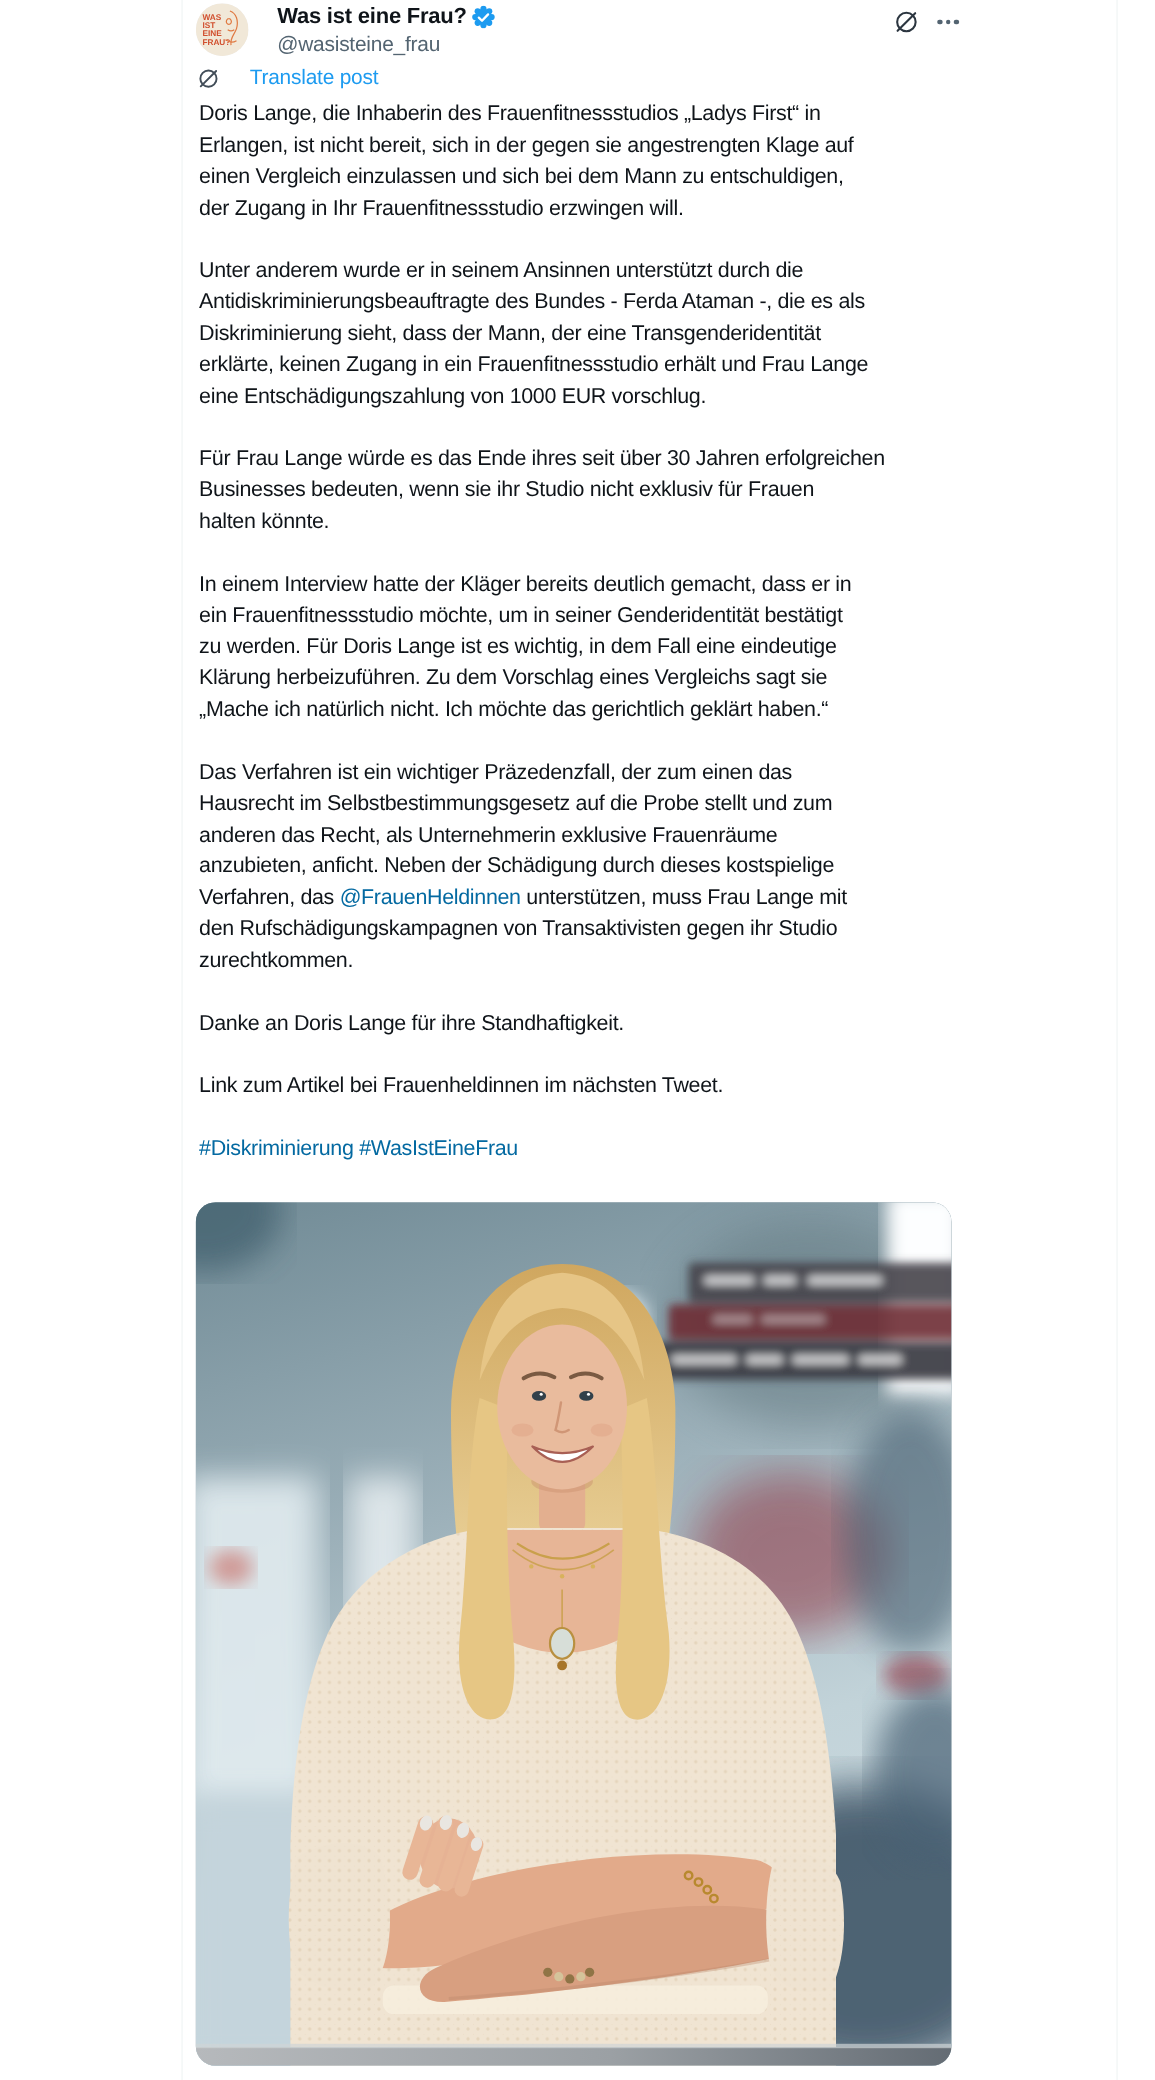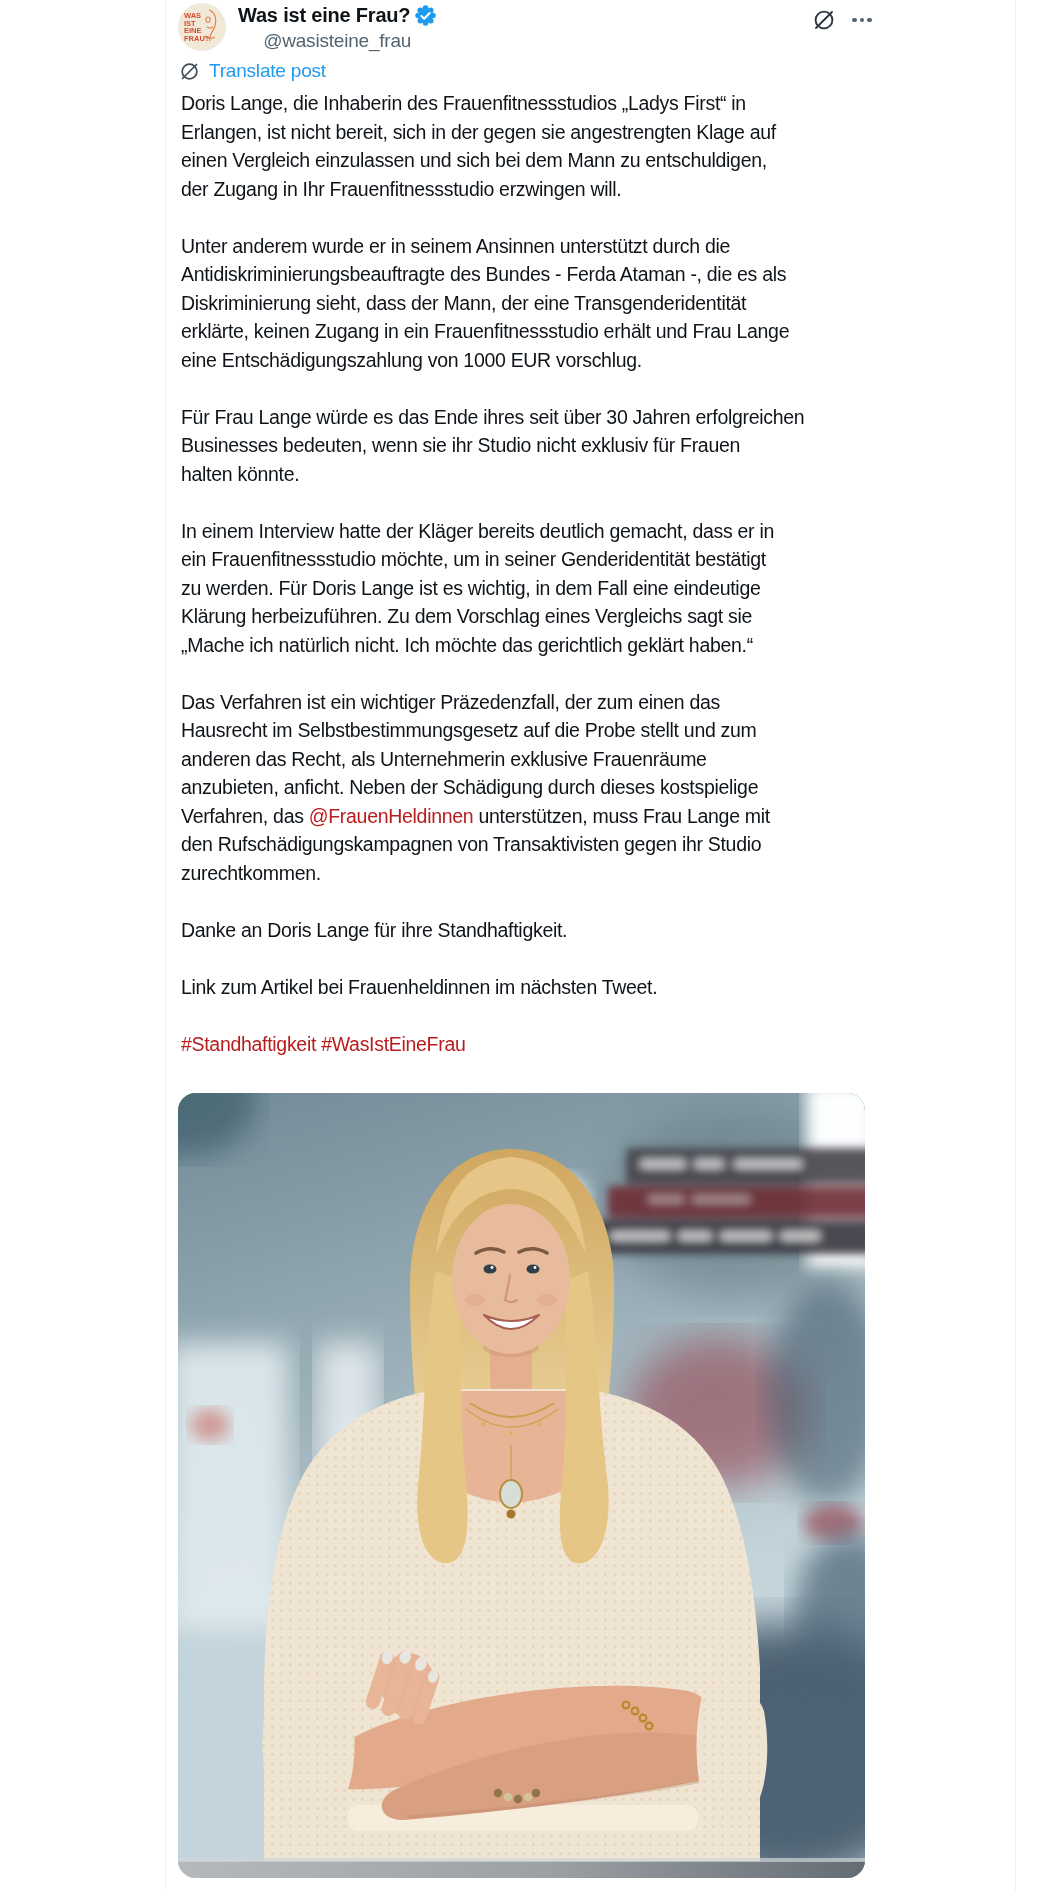--- a/index.html
+++ b/index.html
@@ -9,42 +9,42 @@
     font-family:"Liberation Sans","DejaVu Sans",sans-serif; overflow:hidden;
     color:#0f1419;
   }
   .col-border { position:absolute; top:0; bottom:0; width:1px; background:#eff3f4; }
   .col-border.left { left:165px; }
   .col-border.right { left:1015px; }
 
   
   .avatar { position:absolute; left:178px; top:3px; width:48px; height:48px; border-radius:50%;
             overflow:hidden; box-shadow:inset 0 0 0 1px rgba(0,0,0,.06); cursor:pointer;text-align:right; }
-  .names { position:absolute; left:238px; top:3px;text-align:center; }
+  .names { position:absolute; left:252px; top:3px; }
   .name-row { display:flex; align-items:center; gap:5px; height:25px; }
   .display-name { font-size:20px; font-weight:700; color:#0f1419; letter-spacing:-0.2px; cursor:pointer; }
   .badge { width:21px; height:21px; display:inline-block; }
   .handle { font-size:19px; color:#536471; letter-spacing:-0.2px; margin-top:2px; cursor:pointer; }
   .header-actions { position:absolute; left:812px; top:8px; display:flex; align-items:center; gap:14px; }
   .grok-btn { width:24px; height:24px; cursor:pointer; }
   .more-btn { display:flex; gap:3px; align-items:center; cursor:pointer; padding:4px 2px; }
   .more-btn i { width:4.5px; height:4.5px; border-radius:50%; background:#536471; display:block; }
 
   
-  .translate-row { position:absolute; left:179px; top:60px; display:flex; align-items:center; gap:9px; cursor:pointer; }
+  .translate-row { position:absolute; left:179px; top:60px; display:flex; align-items:center; gap:27px; cursor:pointer; }
   .t-icon { width:21px; height:21px; }
   .t-label { font-size:19px; color:#1d9bf0; letter-spacing:-0.2px; }
 
   
   .tweet-text {
     position:absolute; left:181px; top:89px; width:745px;
     font-size:19.5px; line-height:28.5px; letter-spacing:-0.3px;
     color:#0f1419; white-space:pre-line;
   }
-  .tweet-text a.link { color:#b91c1c; text-decoration:none; cursor:pointer; }
+  .tweet-text a.link { color:#0369a1; text-decoration:none; cursor:pointer; }
 
   
   .photo {
     position:absolute; left:178px; top:1093px; width:687px; height:785px;
     border-radius:18px; overflow:hidden; cursor:pointer; background:#8ea3ac;
   }
   .photo svg { display:block; }
 </style>
 </head>
 <body>
@@ -140,21 +140,21 @@
 anderen das Recht, als Unternehmerin exklusive Frauenräume
 anzubieten, anficht. Neben der Schädigung durch dieses kostspielige
 Verfahren, das </span><a href="#" class="link">@FrauenHeldinnen</a><span> unterstützen, muss Frau Lange mit
 den Rufschädigungskampagnen von Transaktivisten gegen ihr Studio
 zurechtkommen.
 
 Danke an Doris Lange für ihre Standhaftigkeit.
 
 Link zum Artikel bei Frauenheldinnen im nächsten Tweet.
 
-</span><a href="#" class="link">#Standhaftigkeit</a><span> </span><a href="#" class="link">#WasIstEineFrau</a></div>
+</span><a href="#" class="link">#Diskriminierung</a><span> </span><a href="#" class="link">#WasIstEineFrau</a></div>
 
   <figure class="photo">
     <svg width="687" height="785" viewBox="0 0 687 785">
       <defs>
         <linearGradient id="bgGrad" x1="0" y1="0" x2="0.25" y2="1">
           <stop offset="0" stop-color="#718b96"></stop>
           <stop offset="0.42" stop-color="#9db1ba"></stop>
           <stop offset="0.75" stop-color="#c2d3d9"></stop>
           <stop offset="1" stop-color="#ccdae0"></stop>
         </linearGradient>

